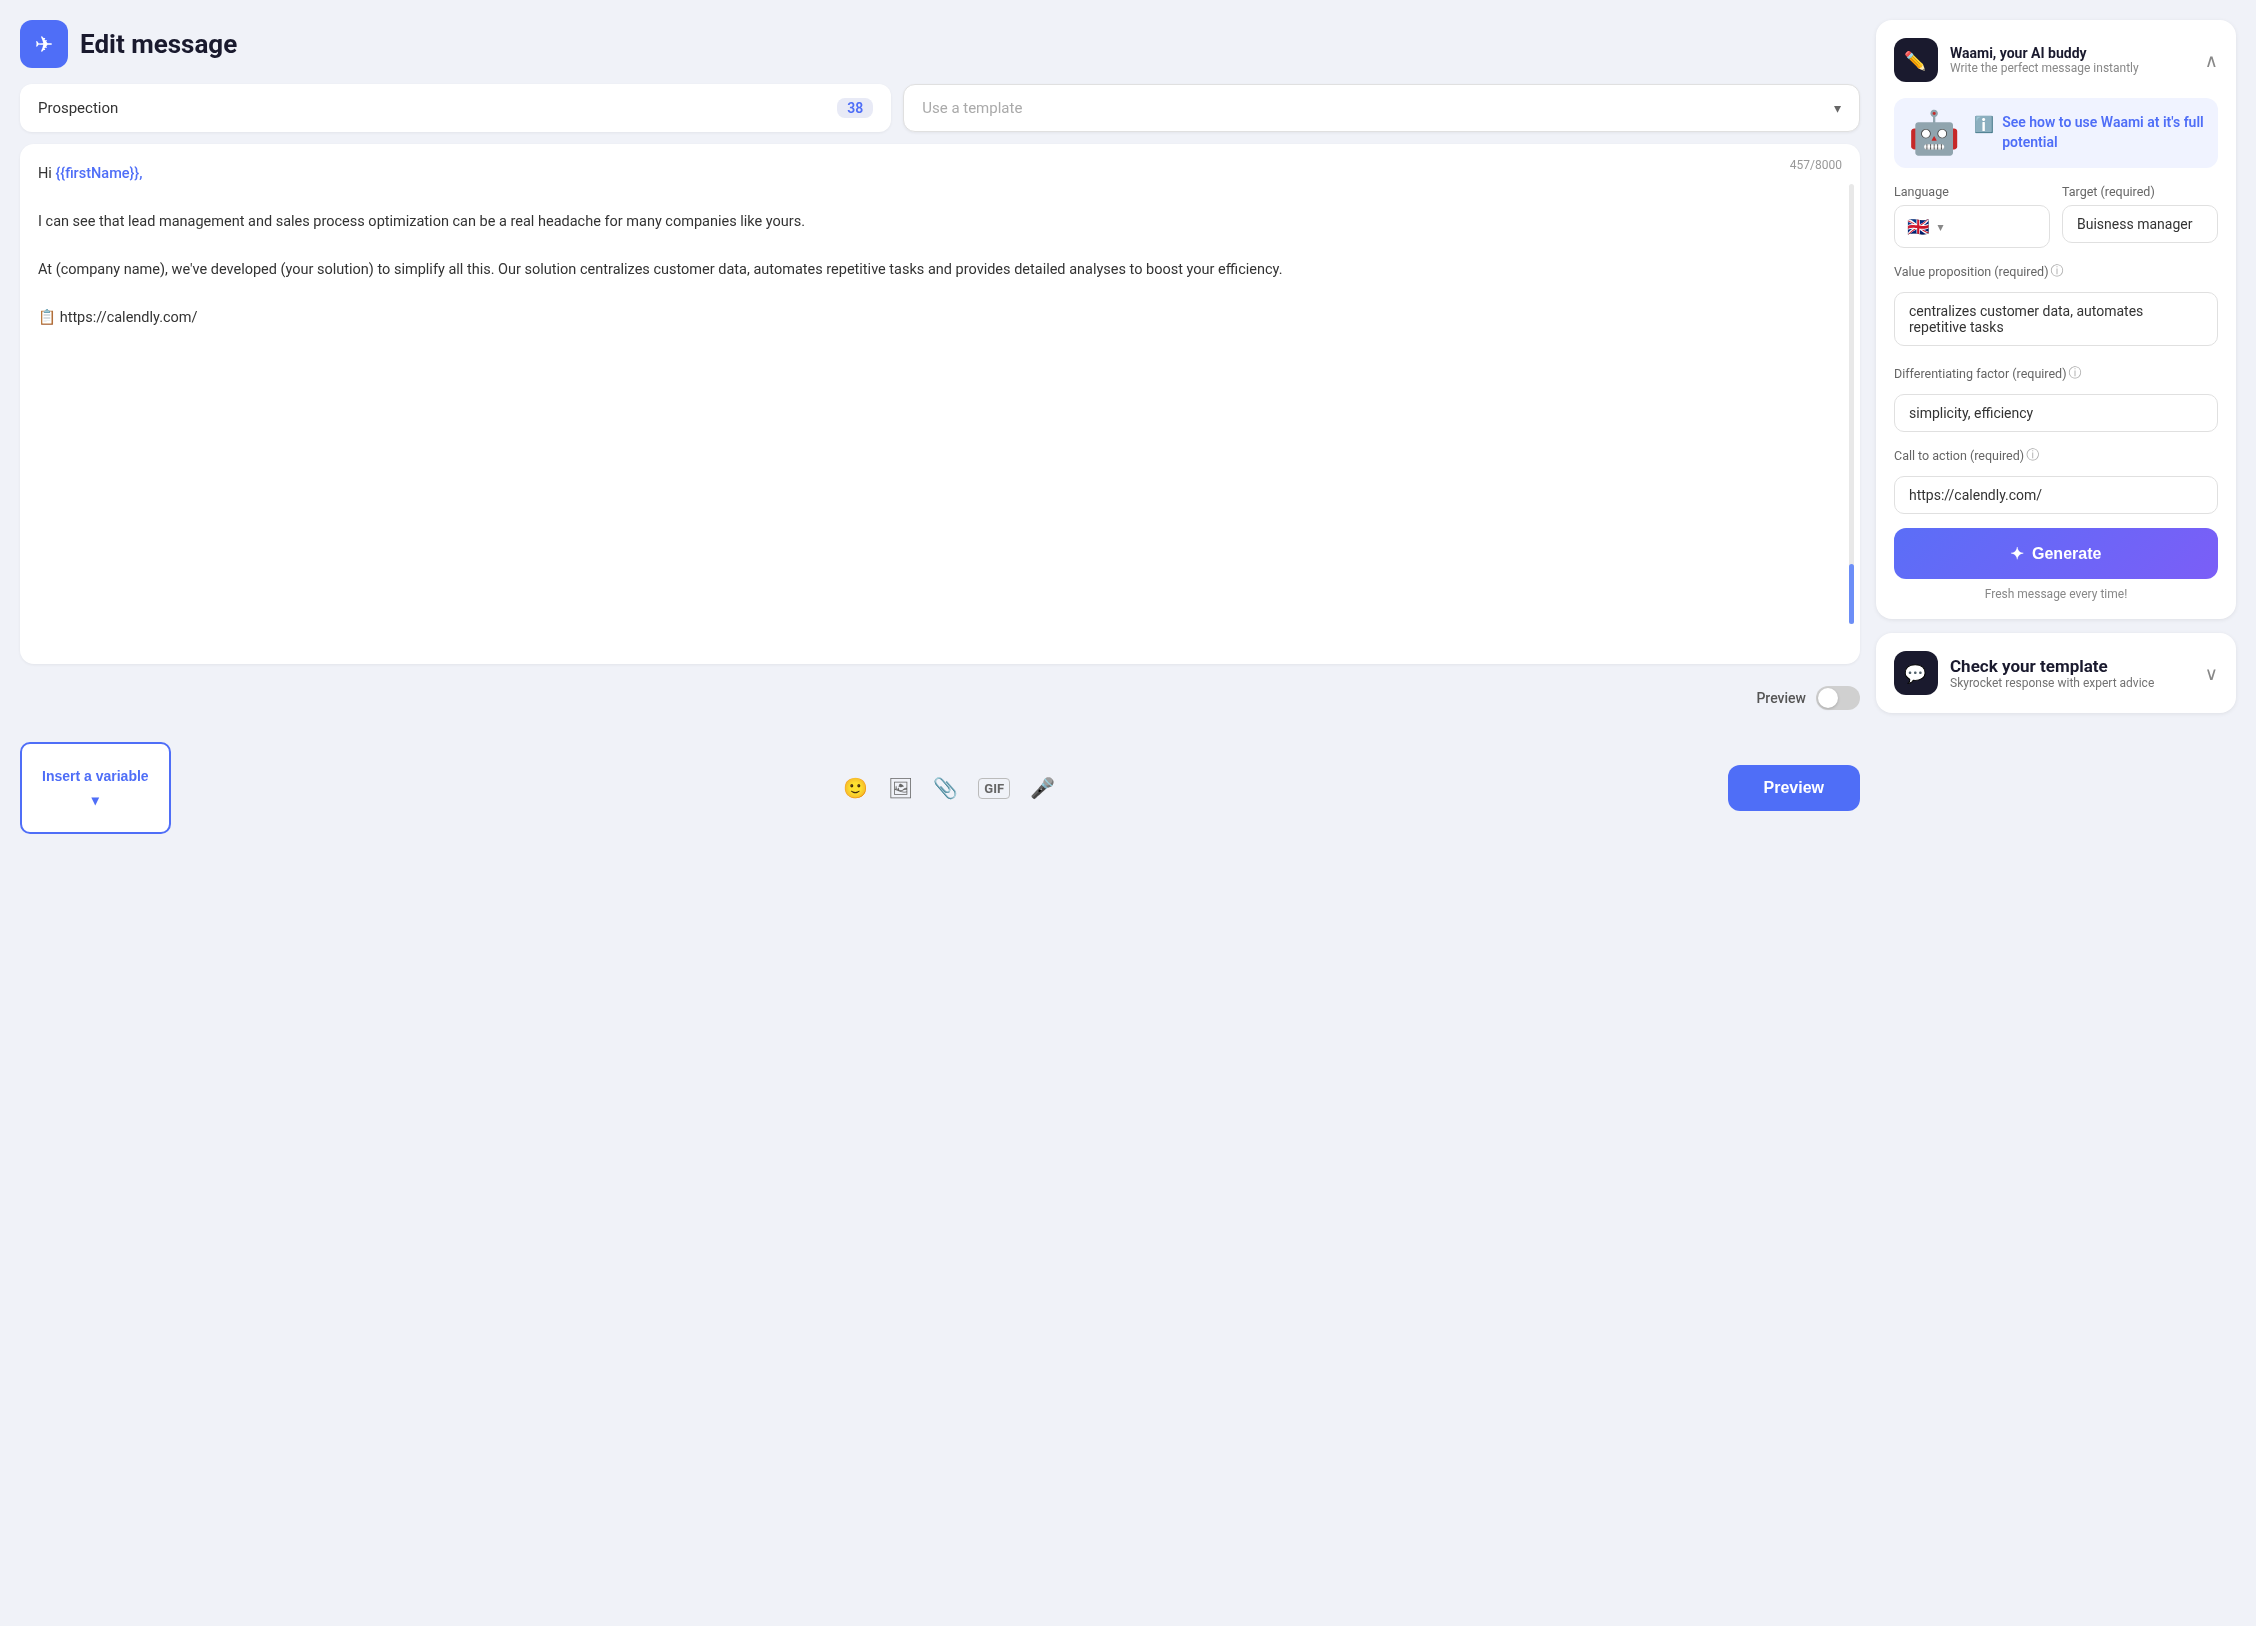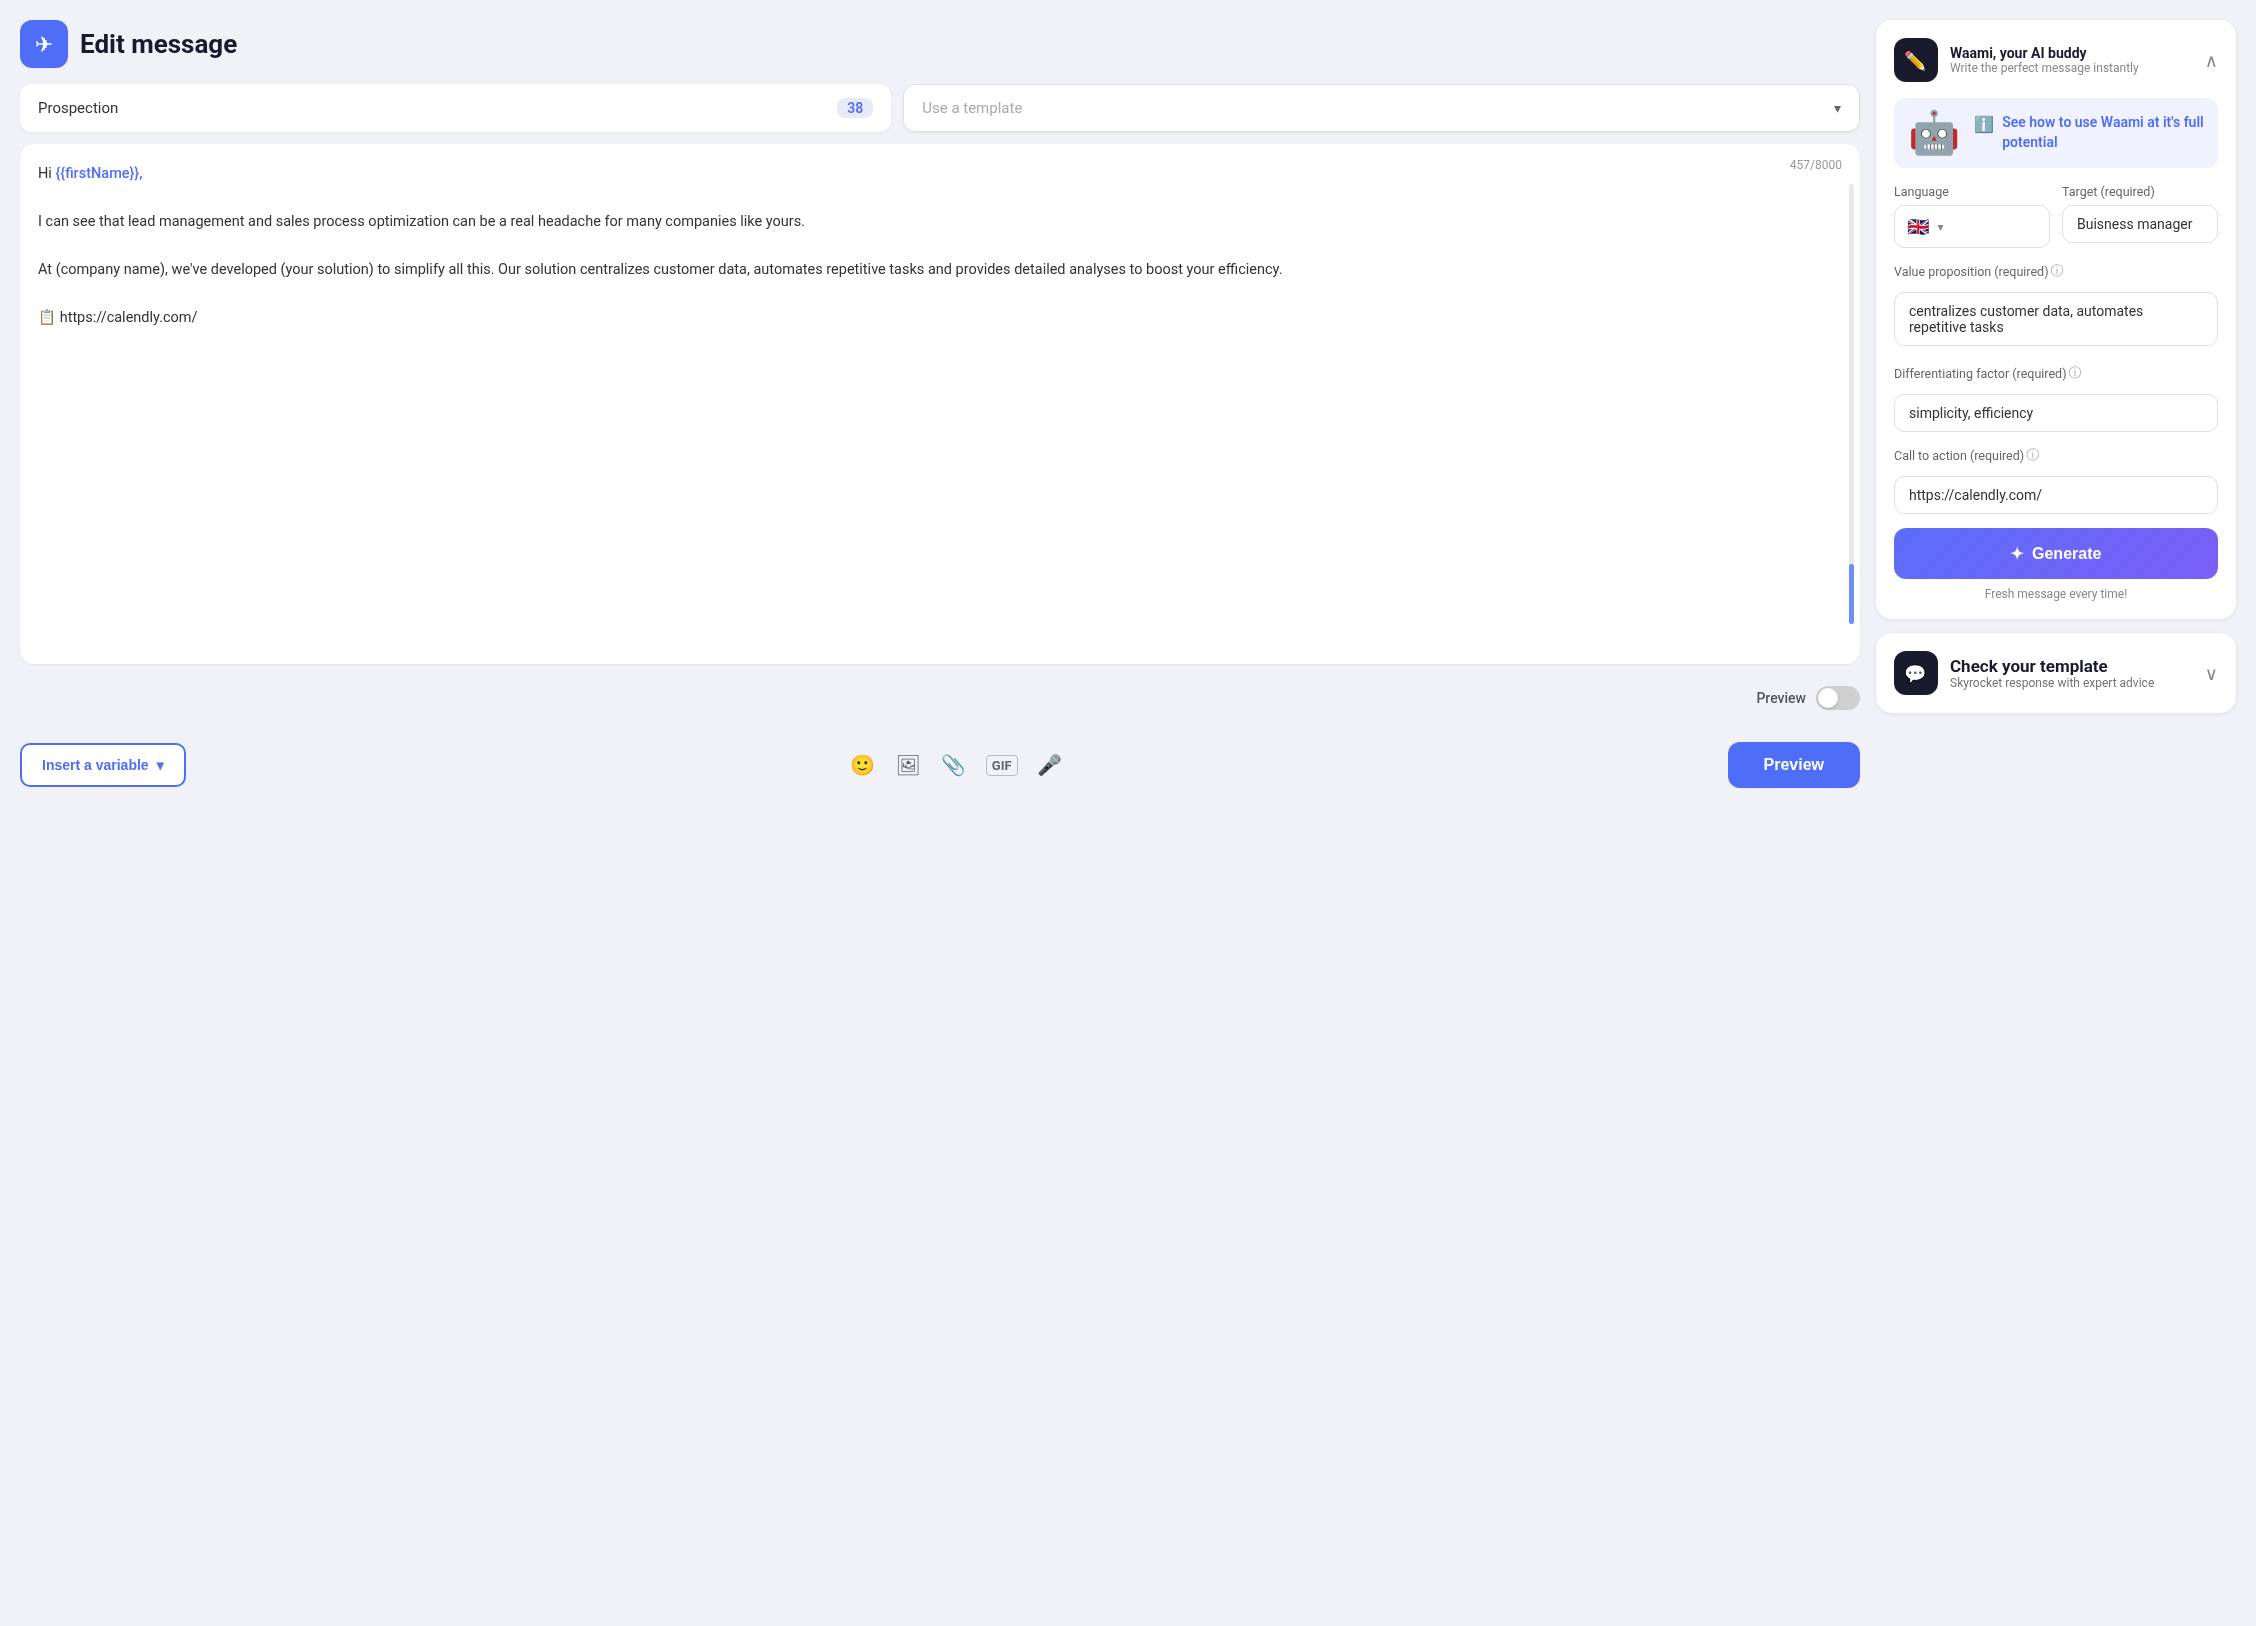--- a/index.html
+++ b/index.html
@@ -194,27 +194,28 @@
       display: flex;
       align-items: center;
       justify-content: space-between;
       padding: 10px 0 16px 0;
     }
 
     .insert-variable-btn {
       background: white;
       border: 2px solid #4f6ef7;
       border-radius: 10px;
-      padding: 12px 20px;
+      padding: 24px 20px;
       color: #4f6ef7;
       font-size: 14px;
       font-weight: 600;
       cursor: pointer;
       display: flex;
       gap: 8px;
+      flex-direction: column;
     }
 
     .toolbar-icons {
       display: flex;
       align-items: center;
       gap: 20px;
     }
 
     .toolbar-icon {
       font-size: 20px;

